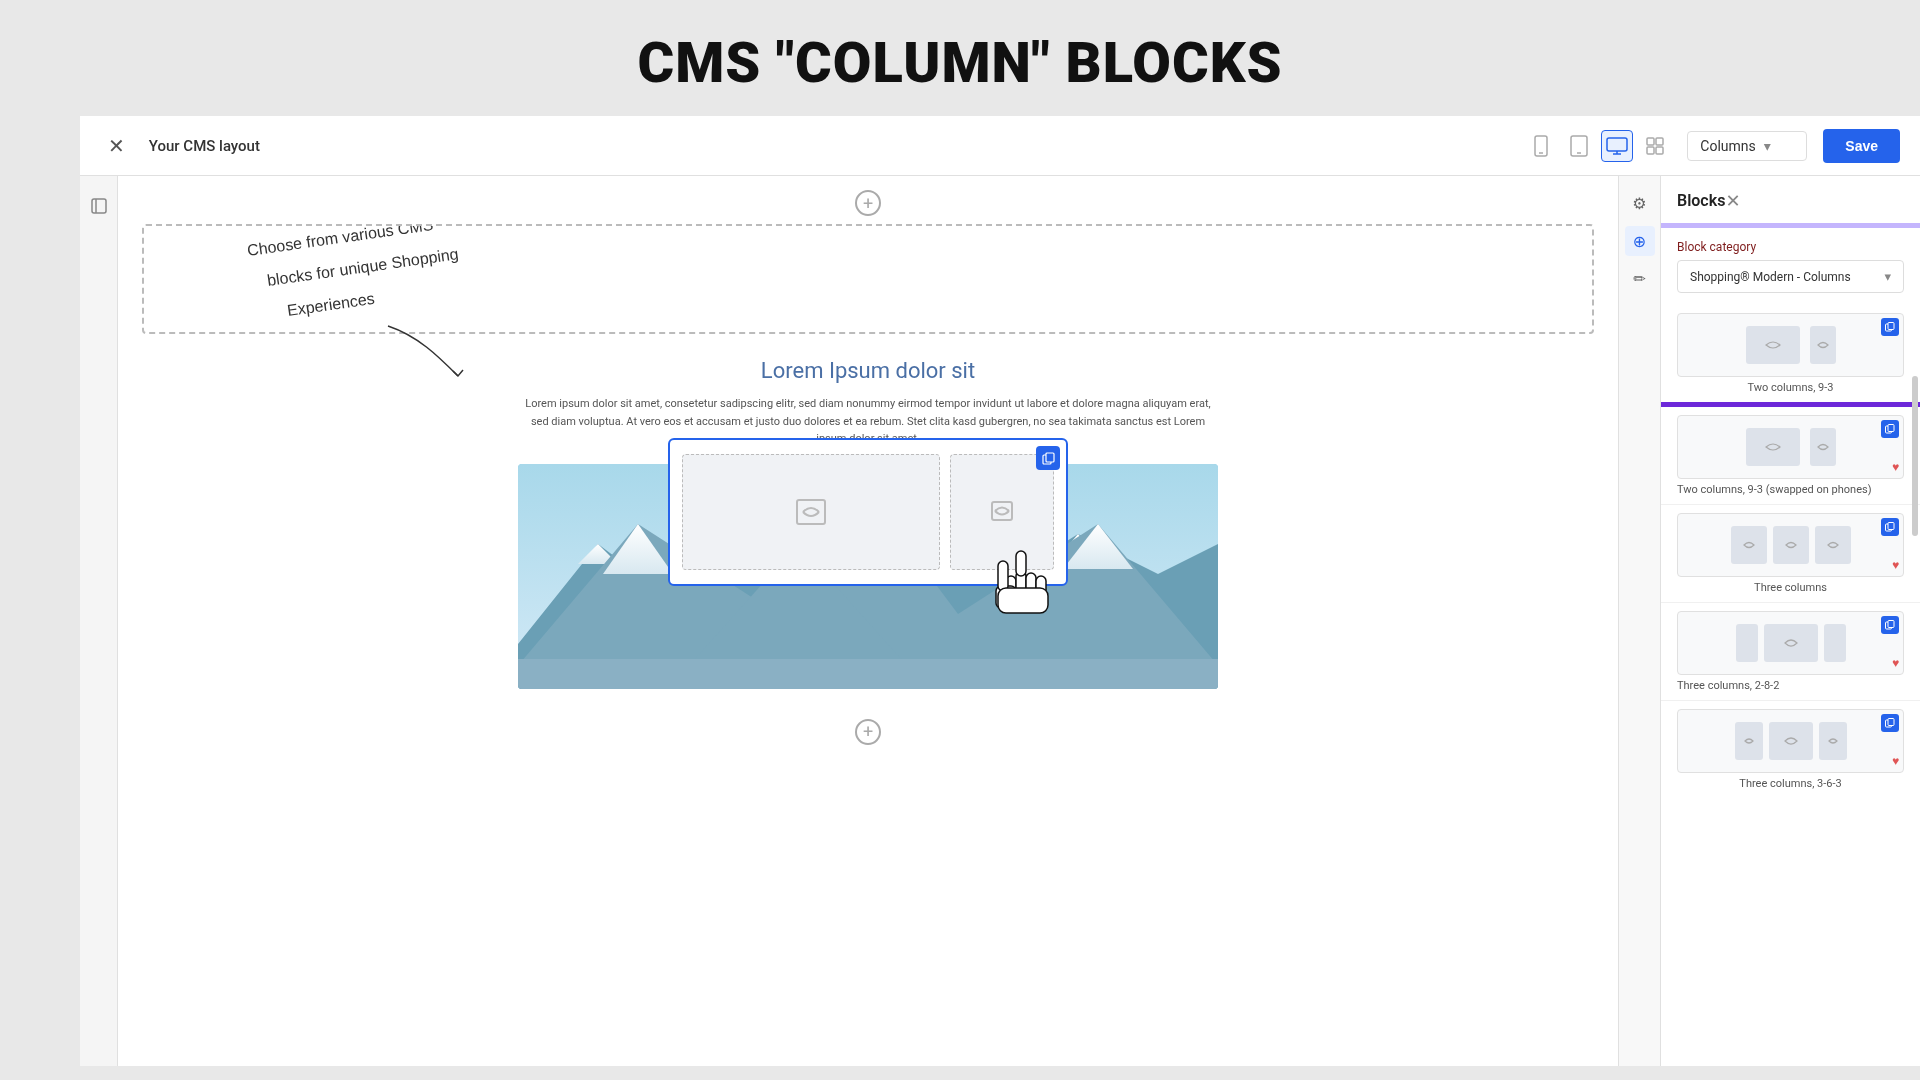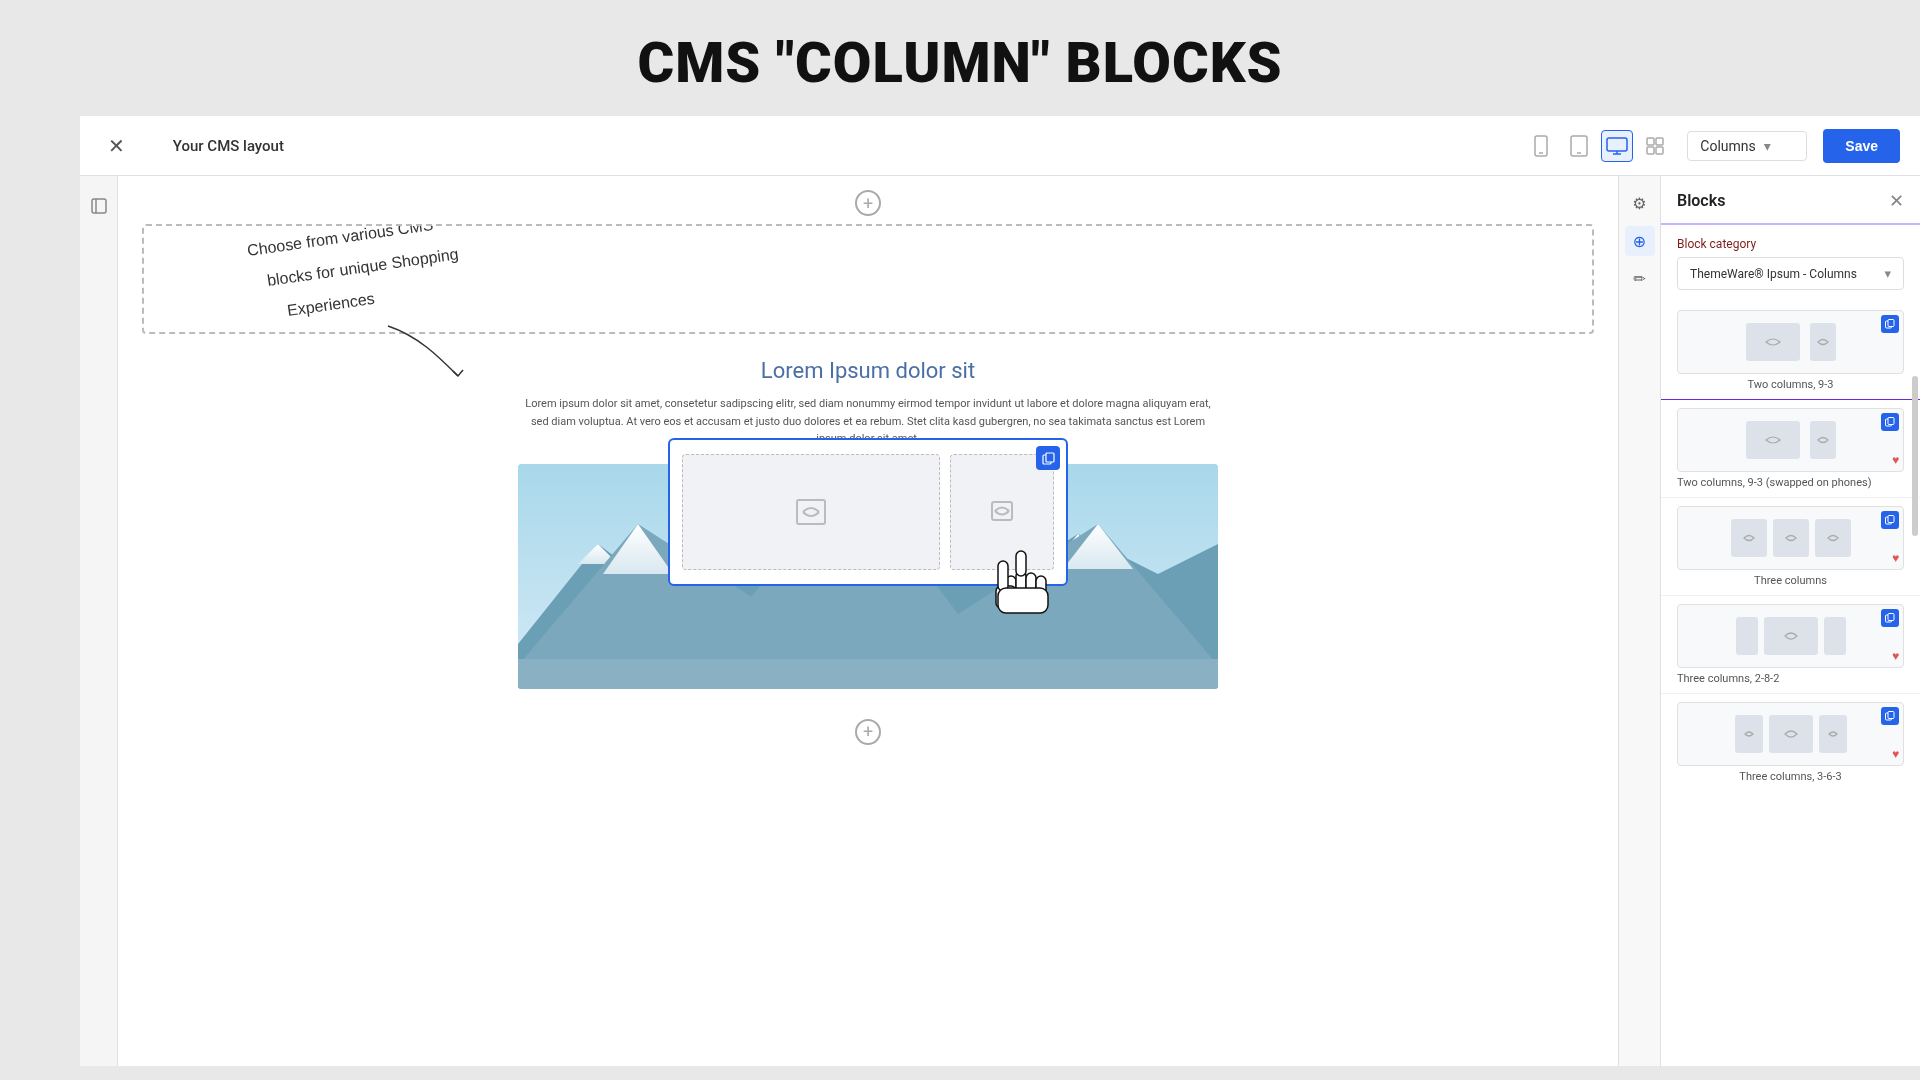--- a/index.html
+++ b/index.html
@@ -47,21 +47,21 @@
 <body>
 
 <div class="page-title-area">
   <h1>CMS "COLUMN" BLOCKS</h1>
 </div>
 
 <div class="cms-editor">
 
   <div style="position:absolute; top:0; left:0; right:0; height:60px; background:white; display:flex; align-items:center; padding:0 20px; border-bottom:1px solid #e0e0e0; gap:16px; z-index:5;">
     <div style="color:#555; font-size:20px; cursor:pointer; padding:4px 8px;">✕</div>
-    <div style="font-size:15px; color:#333; font-weight:500; flex:1;margin-left:24px;">Your CMS layout</div>
+    <div style="font-size:15px; color:#333; font-weight:500; flex:1;">Your CMS layout</div>
 
     <div style="display:flex; gap:6px; align-items:center;">
       <div style="width:32px;height:32px;display:flex;align-items:center;justify-content:center;color:#aaa;font-size:15px;border-radius:4px;cursor:pointer;">
         <svg width="14" height="22" viewBox="0 0 14 22" fill="none">
             <rect x="1" y="1" width="12" height="20" rx="2" stroke="#aaa" stroke-width="1.5"></rect>
             <line x1="5" y1="18" x2="9" y2="18" stroke="#aaa" stroke-width="1.5"></line>
           </svg>
       </div>
       <div style="width:32px;height:32px;display:flex;align-items:center;justify-content:center;color:#aaa;font-size:15px;border-radius:4px;cursor:pointer;">
         <svg width="18" height="22" viewBox="0 0 18 22" fill="none">
@@ -209,34 +209,34 @@
     </div>
 
     <div style="width:42px;display:flex;flex-direction:column;align-items:center;padding:12px 0;gap:8px;border-left:1px solid #e0e0e0;background:#f8f8f8;">
       <div style="width:30px;height:30px;display:flex;align-items:center;justify-content:center;color:#666;font-size:16px;cursor:pointer;border-radius:4px;">⚙</div>
       <div style="width:30px;height:30px;display:flex;align-items:center;justify-content:center;color:#2563eb;font-size:16px;cursor:pointer;border-radius:4px;background:#e8f0fe;">⊕</div>
       <div style="width:30px;height:30px;display:flex;align-items:center;justify-content:center;color:#666;font-size:15px;cursor:pointer;border-radius:4px;">✏</div>
     </div>
 
     <div style="width:260px;background:white;border-left:1px solid #e0e0e0;display:flex;flex-direction:column;height:100%;position:relative;">
 
-      <div style="display:flex;align-items:center;justify-content:space-between;padding:14px 16px 12px;border-bottom:2px solid #c4b5fd;">
+      <div style="display:flex;align-items:center;padding:14px 16px 12px;border-bottom:5px solid #c4b5fd;">
         <span style="font-size:16px;font-weight:600;color:#222;">Blocks</span>
         <span style="color:#888;cursor:pointer;font-size:18px;">✕</span>
       </div>
 
       <div style="font-size:12px;color:#7f1d1d;padding:12px 16px 6px;">Block category</div>
       <div style="margin:0 16px 12px;border:1px solid #ddd;border-radius:4px;padding:8px 12px;font-size:13px;color:#333;display:flex;align-items:center;justify-content:space-between;cursor:pointer;">
-        <span style="font-size:12px;">ThemeWare® Ipsum - Columns</span>
+        <span style="font-size:12px;">Shopping® Modern - Columns</span>
         <span style="color:#888;">▾</span>
       </div>
 
       <div style="flex:1;overflow-y:auto;">
 
-        <div style="padding:8px 16px 4px;border-bottom:1px solid #6d28d9;">
+        <div style="padding:8px 16px 4px;border-bottom:5px solid #6d28d9;">
           <div style="background:#f8f9fa;border:1px solid #e0e0e0;border-radius:4px;height:64px;display:flex;align-items:center;justify-content:center;gap:10px;position:relative;margin-bottom:4px;">
             <div style="position:absolute;top:4px;right:4px;width:18px;height:18px;background:#2563eb;border-radius:3px;display:flex;align-items:center;justify-content:center;">
               <svg width="10" height="10" viewBox="0 0 10 10" fill="none">
                   <rect x="0.5" y="2" width="6" height="7" rx="1" stroke="white" stroke-width="1"></rect>
                   <rect x="3" y="0.5" width="6" height="7" rx="1" fill="#2563eb" stroke="white" stroke-width="1"></rect>
                 </svg>
             </div>
             <div style="width:54px;height:38px;background:#dde2ea;border-radius:3px;display:flex;align-items:center;justify-content:center;">
               <svg width="18" height="16" viewBox="0 0 18 16" fill="none">
                   <path d="M2 8 Q9 2 16 8 Q9 14 2 8Z" stroke="#aaa" stroke-width="1.2" fill="none"></path>

